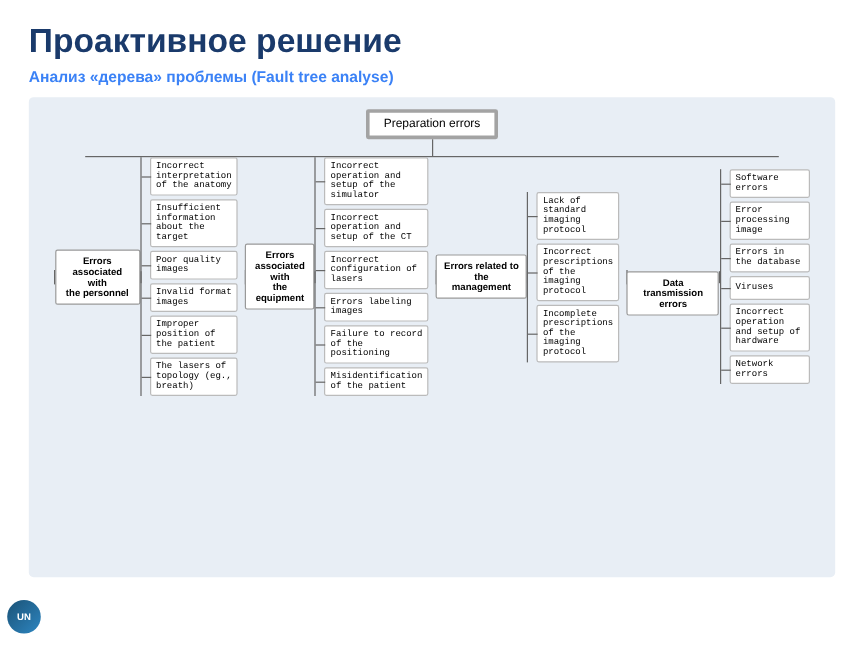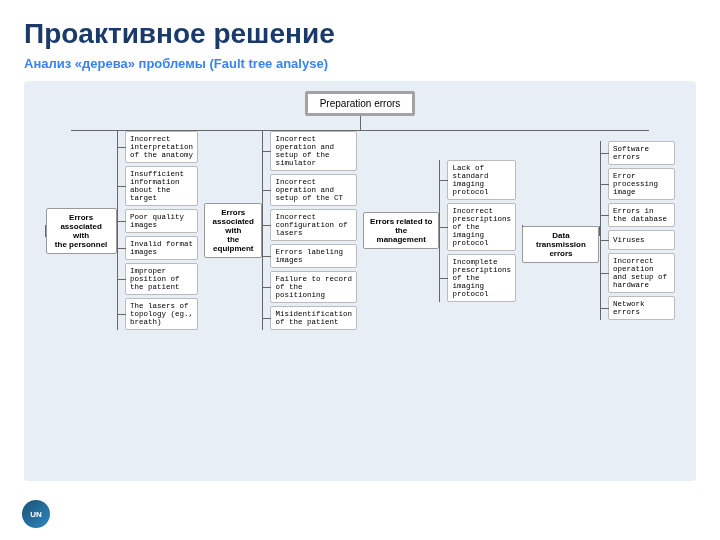--- a/index.html
+++ b/index.html
@@ -140,21 +140,21 @@
       position: absolute;
       left: 0;
       top: 0;
       bottom: 0;
       width: 1px;
       background: #666;
     }
     .bottom-logo {
       position: absolute;
       bottom: 8px;
-      left: 22px;
+      left: 6px;
       width: 32px;
       height: 32px;
     }
     .logo-circle {
       width: 28px;
       height: 28px;
       border-radius: 50%;
       background: linear-gradient(135deg, #1a5276, #2e86c1);
       display: flex;
       align-items: center;

